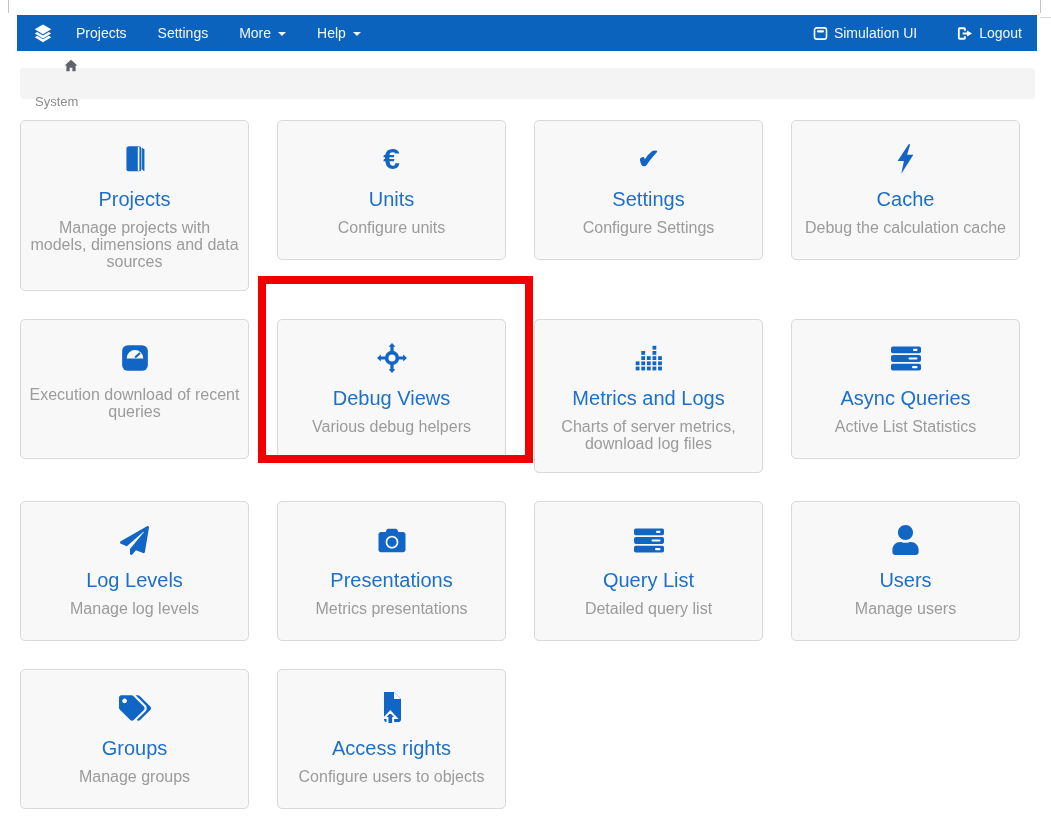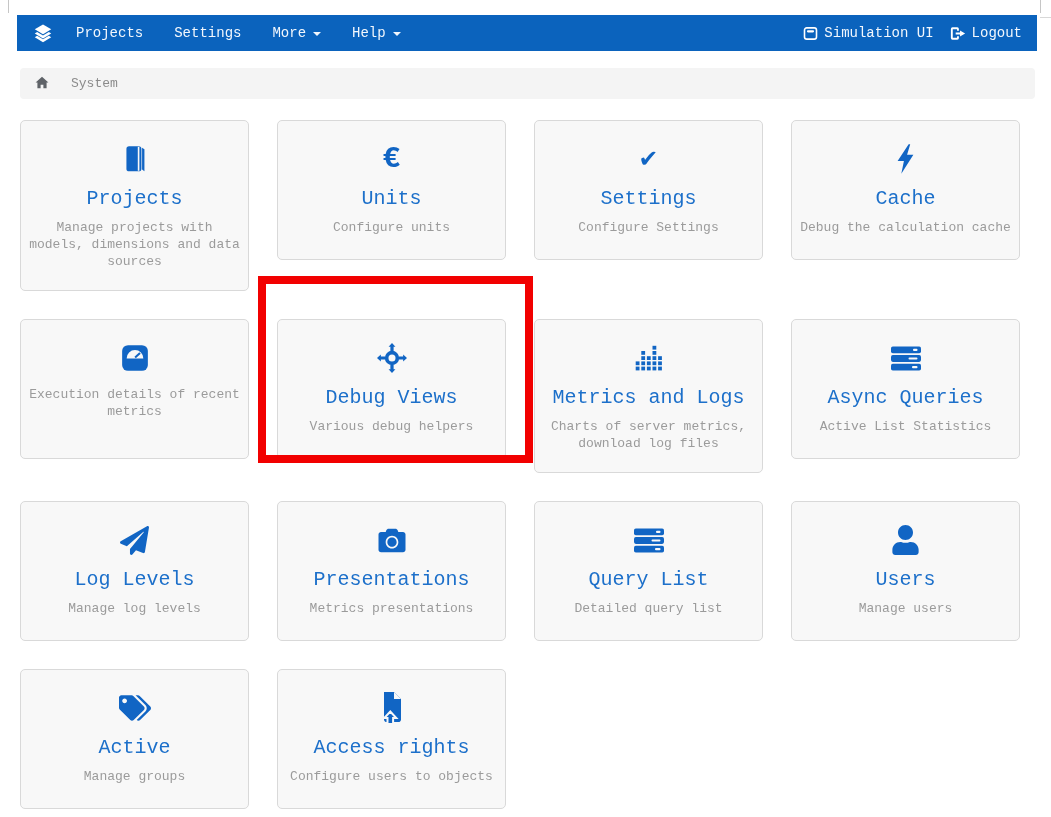--- a/index.html
+++ b/index.html
@@ -1,63 +1,63 @@
 <!DOCTYPE html>
 <html><head>
 <meta charset="utf-8">
 <style>
   html,body{margin:0;padding:0;}
   body{
     width:1051px;height:817px;position:relative;overflow:hidden;
     background:#ffffff;font-family:"Liberation Sans",sans-serif;
     -webkit-font-smoothing:antialiased;
   }
-  .page{width:1020px;margin:15px 14px 0 17px;font-family:Liberation Mono, monospace;}
+  .page{width:1020px;margin:15px 14px 0 17px;}
 
   
   .navbar{
     height:36px;background:#0b63bd;display:flex;align-items:center;
     padding:0 15px;box-sizing:border-box;color:#fbfdff;font-size:14px;
   }
   .brand{display:flex;align-items:center;margin-right:22px;cursor:pointer;}
   .nav-left{display:flex;align-items:center;gap:31px;}
   .nav-item{display:flex;align-items:center;cursor:pointer;white-space:nowrap;color:#f2f7fd;}
-  .nav-right{margin-left:auto;display:flex;gap:16px;}
+  .nav-right{margin-left:auto;display:flex;gap:40px;}
   .nav-right .nav-item{gap:6px;}
   .caret{
     display:inline-block;width:0;height:0;margin-left:7px;margin-top:2px;
     border-left:4px solid transparent;border-right:4px solid transparent;
     border-top:4.5px solid #f2f7fd;
   }
 
   
   .breadcrumb{
     margin:17px 2px 0 3px;background:#f4f4f4;border-radius:4px;
     padding:8px 15px;font-size:13px;line-height:15px;color:#8b8b8b;
     display:flex;align-items:center;box-sizing:border-box;height:31px;
   }
-  .breadcrumb .crumb{display:flex;align-items:flex-start;gap:22px;cursor:pointer;}
+  .breadcrumb .crumb{display:flex;align-items:flex-end;gap:22px;cursor:pointer;flex-direction:column;}
 
   
   .cards{
     margin-top:21px;padding-left:3px;display:flex;flex-wrap:wrap;
     column-gap:28px;row-gap:28px;align-items:flex-start;width:1017px;
   }
   .card{
     width:229px;box-sizing:border-box;min-height:140px;
     background:#f8f8f8;border:1px solid #d9d9d9;border-radius:5px;
     padding:21px 8px 20px;text-align:center;cursor:pointer;
   }
   .card-icon{
     height:34px;display:flex;align-items:center;justify-content:center;
     color:#1165c4;margin-bottom:11px;
   }
   .card-icon .glyph{font-size:30px;font-weight:bold;line-height:34px;}
   .card-title{font-size:20px;line-height:24px;color:#1d70ca;margin-bottom:8px;}
-  .card-desc{font-size:13px;line-height:17px;color:#9b9b9b;}
+  .card-desc{font-size:16px;line-height:17px;color:#9b9b9b;}
 
   
   .highlight-rect{
     position:absolute;left:258px;top:276px;width:275px;height:187px;
     box-sizing:border-box;border:8px solid #f20000;z-index:5;pointer-events:none;
   }
 
   
   .tick{position:absolute;background:#c6c6c6;}
   .tick-l{left:8px;top:0;width:1px;height:13px;}
@@ -164,21 +164,21 @@
     <div class="card-desc">Debug the calculation cache</div>
   </div>
       <div class="card">
     <div class="card-icon">
           <svg width="30" height="30" viewBox="0 0 28 28">
             <rect x="2" y="2" width="24" height="24" rx="5.5" fill="currentColor"></rect>
             <path d="M14 6.6a7.8 7.8 0 0 0-7.8 7.8h15.6A7.8 7.8 0 0 0 14 6.6Z" fill="#f8f8f8"></path>
             <path d="m14.1 13.6 4.6-4.2" stroke="currentColor" stroke-width="1.9" fill="none"></path>
           </svg>
         </div>
-    <div class="card-desc">Execution details of recent metrics</div>
+    <div class="card-desc">Execution download of recent queries</div>
   </div>
       <div class="card">
     <div class="card-icon">
           <svg width="30" height="30" viewBox="0 0 28 28">
             <circle cx="14" cy="14" r="5" fill="none" stroke="currentColor" stroke-width="3.4"></circle>
             <path fill="currentColor" d="M14 0l3.2 3.6h-1.7v4.2h-3V3.6h-1.7Z"></path>
             <path fill="currentColor" d="M14 28l-3.2-3.6h1.7v-4.2h3v4.2h1.7Z"></path>
             <path fill="currentColor" d="M0 14l3.6-3.2v1.7h4.2v3H3.6v1.7Z"></path>
             <path fill="currentColor" d="M28 14l-3.6 3.2v-1.7h-4.2v-3h4.2v-1.7Z"></path>
           </svg>
@@ -275,21 +275,21 @@
         </div>
     <div class="card-title">Users</div>
     <div class="card-desc">Manage users</div>
   </div>
       <div class="card">
     <div class="card-icon">
           <svg width="32" height="26" viewBox="0 0 640 512">
             <path fill="currentColor" d="M497.9 225.9 286.1 14.1A48 48 0 0 0 252.1 0H48C21.5 0 0 21.5 0 48v204.1a48 48 0 0 0 14.1 33.9l211.9 211.9c18.7 18.7 49.1 18.7 67.9 0L498 293.8c18.7-18.7 18.7-49.1-.1-67.9zM112 160c-26.5 0-48-21.5-48-48s21.5-48 48-48 48 21.5 48 48-21.5 48-48 48zm513.9 133.8L421.8 497.9c-18.7 18.7-49.1 18.7-67.9 0l-.4-.4 174.1-174c17-17 26.4-39.6 26.4-63.6s-9.4-46.6-26.4-63.6L331.4 0h48.7a48 48 0 0 1 33.9 14.1l211.9 211.9c18.7 18.7 18.7 49.1 0 67.8z"></path>
           </svg>
         </div>
-    <div class="card-title">Active</div>
+    <div class="card-title">Groups</div>
     <div class="card-desc">Manage groups</div>
   </div>
       <div class="card">
     <div class="card-icon">
           <svg width="25" height="32" viewBox="0 0 24 32">
             <path fill="currentColor" d="M4.5 0h10l7 7v20.2A2.8 2.8 0 0 1 18.7 30H7.3a2.8 2.8 0 0 1-2.8-2.8Z"></path>
             <path fill="#f8f8f8" d="M14.5 0l7 7h-7Z"></path>
             <path fill="currentColor" stroke="#f8f8f8" stroke-width="2" d="M8 32v-6H4.8l6-6.5 6 6.5h-3.2v6Z"></path>
           </svg>
         </div>

